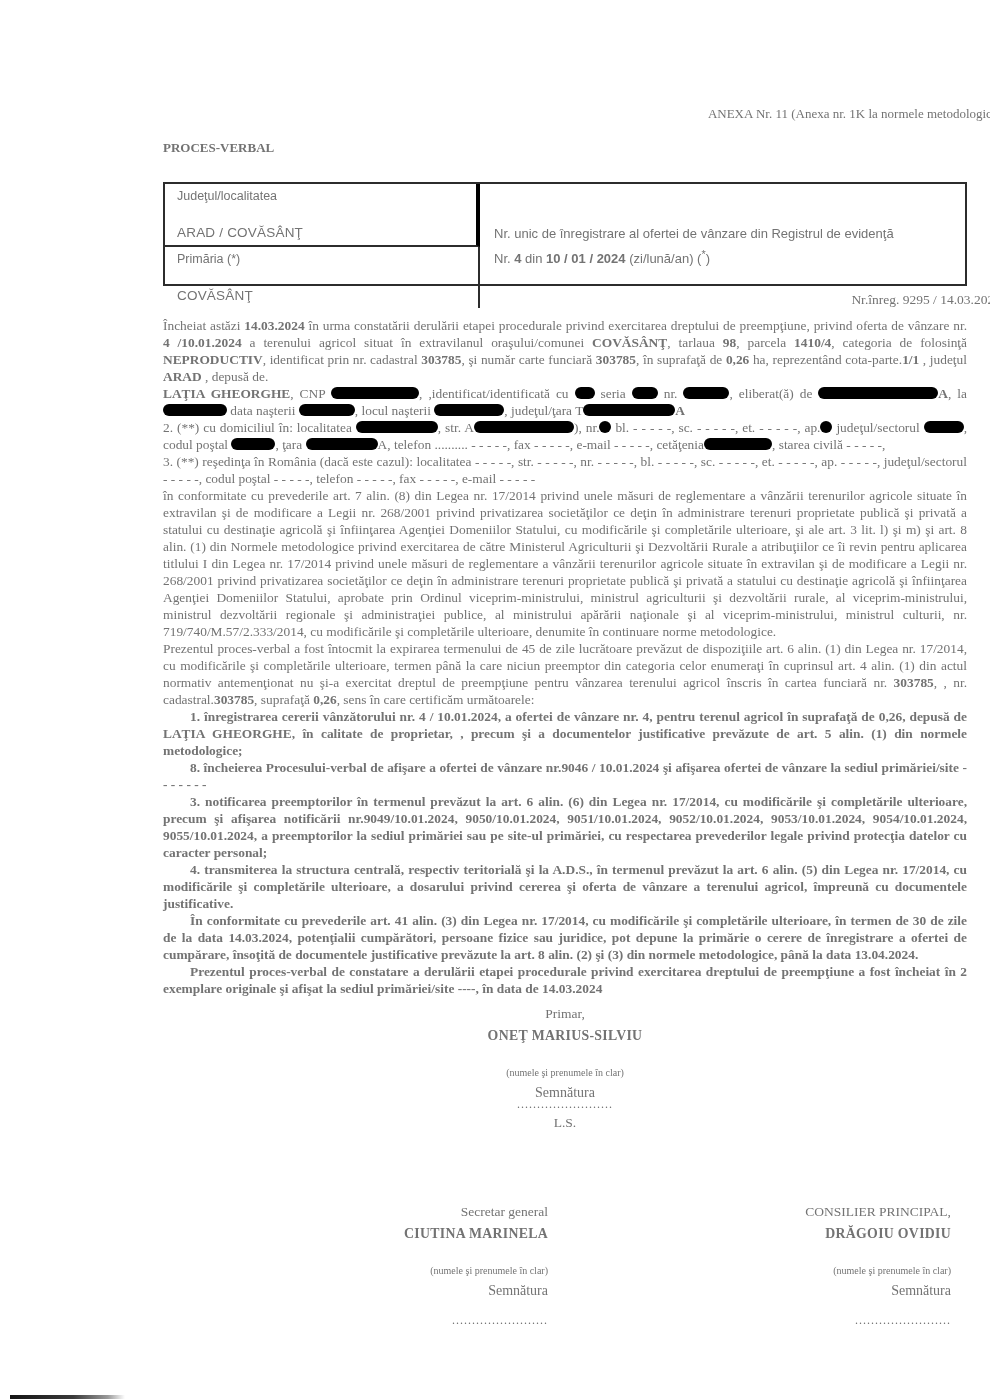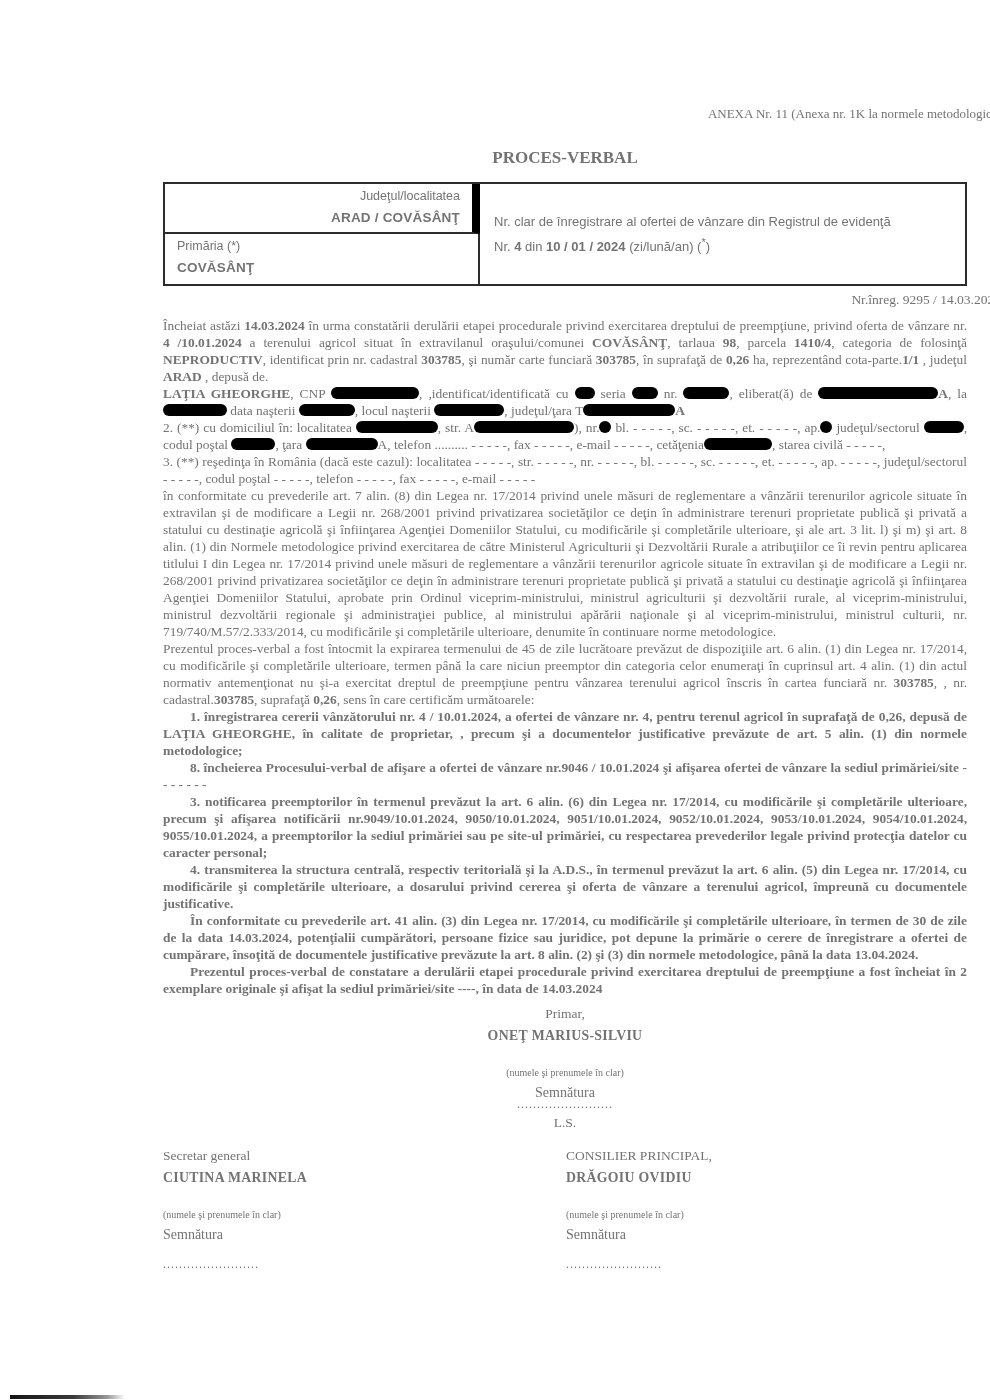--- a/index.html
+++ b/index.html
@@ -7,38 +7,38 @@
     position:relative; width:990px; height:1400px; background:#ffffff;
     font-family:"Liberation Serif","DejaVu Serif",serif; color:#737373;
     overflow:hidden;
     padding-left:34px;
   }
   .anexa-note {
     position:absolute; top:106px; right:22px; font-size:13px; white-space:nowrap;
   }
   .doc-title {
     position:absolute; top:140px; left:163px; width:804px;
-    text-align:center; font-weight:bold; font-size:17px;margin-top:8px;
+    text-align:left; font-weight:bold; font-size:13px;
   }
   .doc-subtitle {
     position:absolute; top:162px; left:163px; width:804px;
     text-align:center; font-weight:bold; font-size:13.5px;
   }
   .reg-table {
     position:absolute; top:182px; left:163px; width:804px; height:104px;
     border:2px solid #2c2c2c; box-sizing:border-box;
     display:grid; grid-template-columns:315px 1fr; grid-template-rows:1fr 1fr;
     font-family:"Liberation Sans","DejaVu Sans",sans-serif; font-size:13px;
   }
   .cell { padding:5px 12px; box-sizing:border-box; }
-  .cl1 { grid-area:1/1/2/2; border-right:8px solid #000000; border-bottom:2px solid #2c2c2c;text-align:right; }
+  .cl1 { grid-area:1/1/2/2; border-right:4px solid #000000; border-bottom:2px solid #2c2c2c; }
   .cl2 { grid-area:2/1/3/2; border-right:2px solid #2c2c2c; }
   .cr  { grid-area:1/2/3/3; display:flex; flex-direction:column; justify-content:center; gap:7px; padding:5px 14px; }
   .cell-label { font-size:12.5px; }
-  .cell-value { font-weight:bold; font-size:13.5px; margin-top:7px; letter-spacing:0.2px; }
+  .cell-value { font-weight:normal; font-size:13.5px; margin-top:22px; letter-spacing:0.2px; }
   .nr-inreg {
     position:absolute; top:292px; right:23px; font-size:13.5px; white-space:nowrap;
   }
   .doc-body {
     position:absolute; top:317px; left:163px; width:804px;
     font-size:13.4px; line-height:17px; text-align:justify;
   }
   .doc-body p { margin:0; }
   .doc-body p.indent { text-indent:27px;font-weight:bold; }
   .redact {
@@ -47,21 +47,21 @@
   }
   .sig-center { position:absolute; left:163px; width:804px; text-align:center; }
   .sig-primar { top:1006px; }
   .sig-role { font-size:13.5px; }
   .sig-name { font-weight:bold; font-size:13.8px; margin-top:6px; letter-spacing:0.3px; }
   .sig-note { font-size:10px; margin-top:23px; }
   .sig-sign { font-size:14px; margin-top:7px; }
   .ls-block { top:1098px; }
   .sig-dots { font-size:12px; letter-spacing:1px; line-height:12px; }
   .ls-label { font-size:13.5px; margin-top:5px; }
-  .sig-col { position:absolute; top:1148px; width:385px; text-align:left; }
+  .sig-col { position:absolute; top:1204px; width:385px; text-align:right; }
   .sig-left { left:163px; }
   .sig-right { left:566px; }
   .sig-col .sig-dots { margin-top:15px; }
   .scan-artifact {
     position:absolute; left:10px; top:1395px; width:115px; height:4px;
     background:linear-gradient(to right,#141414 0%,#3a3a3a 55%,#9a9a9a 85%,rgba(255,255,255,0) 100%);
   }
 </style>
 </head>
 <body>
@@ -74,21 +74,21 @@
   <div class="reg-table">
     <div class="cell cl1">
       <div class="cell-label">Judeţul/localitatea</div>
       <div class="cell-value">ARAD / COVĂSÂNŢ</div>
     </div>
     <div class="cell cl2">
       <div class="cell-label">Primăria (*)</div>
       <div class="cell-value">COVĂSÂNŢ</div>
     </div>
     <div class="cell cr">
-      <div>Nr. clar de înregistrare al ofertei de vânzare din Registrul de evidenţă</div>
+      <div>Nr. unic de înregistrare al ofertei de vânzare din Registrul de evidenţă</div>
       <div><span>Nr. </span><b>4</b><span> din </span><b>10 / 01 / 2024</b><span> (zi/lună/an) (</span><sup>*</sup><span>)</span></div>
     </div>
   </div>
 
   <div class="nr-inreg">Nr.înreg. 9295 / 14.03.2024</div>
 
   <div class="doc-body">
       <p class="para"><span>Încheiat astăzi </span><b>14.03.2024</b><span> în urma constatării derulării etapei procedurale privind exercitarea dreptului de preempţiune, privind oferta de vânzare nr. </span><b>4 /10.01.2024</b><span> a terenului agricol situat în extravilanul oraşului/comunei </span><b>COVĂSÂNŢ</b><span>, tarlaua </span><b>98</b><span>, parcela </span><b>1410/4</b><span>, categoria de folosinţă </span><b>NEPRODUCTIV</b><span>, identificat prin nr. cadastral </span><b>303785</b><span>, şi număr carte funciară </span><b>303785</b><span>, în suprafaţă de </span><b>0,26</b><span> ha, reprezentând cota-parte.</span><b>1/1</b><span> , judeţul </span><b>ARAD</b><span> , depusă de.</span></p>
       <p class="para"><b>LAŢIA GHEORGHE</b><span>, CNP </span><span class="redact" style="width: 88px;"></span><span>, ,identificat/identificată cu </span><span class="redact" style="width: 20px;"></span><span> seria </span><span class="redact" style="width: 26px;"></span><span> nr. </span><span class="redact" style="width: 46px;"></span><span>, eliberat(ă) de </span><span class="redact" style="width: 120px;"></span><b>A</b><span>, la </span><span class="redact" style="width: 64px;"></span><span> data naşterii </span><span class="redact" style="width: 56px;"></span><span>, locul naşterii </span><span class="redact" style="width: 70px;"></span><span>, judeţul/ţara T</span><span class="redact" style="width: 92px;"></span><b>A</b></p>
       <p class="para"><span>2. (**) cu domiciliul în: localitatea </span><span class="redact" style="width: 82px;"></span><span>, str. A</span><span class="redact" style="width: 100px;"></span><span>), nr.</span><span class="redact" style="width: 12px;"></span><span> bl. - - - - -, sc. - - - - -, et. - - - - -, ap.</span><span class="redact" style="width: 12px;"></span><span> judeţul/sectorul </span><span class="redact" style="width: 40px;"></span><span>, codul poştal </span><span class="redact" style="width: 44px;"></span><span>, ţara </span><span class="redact" style="width: 72px;"></span><span>A, telefon .......... - - - - -, fax - - - - -, e-mail - - - - -, cetăţenia</span><span class="redact" style="width: 68px;"></span><span>, starea civilă - - - - -,</span></p>

